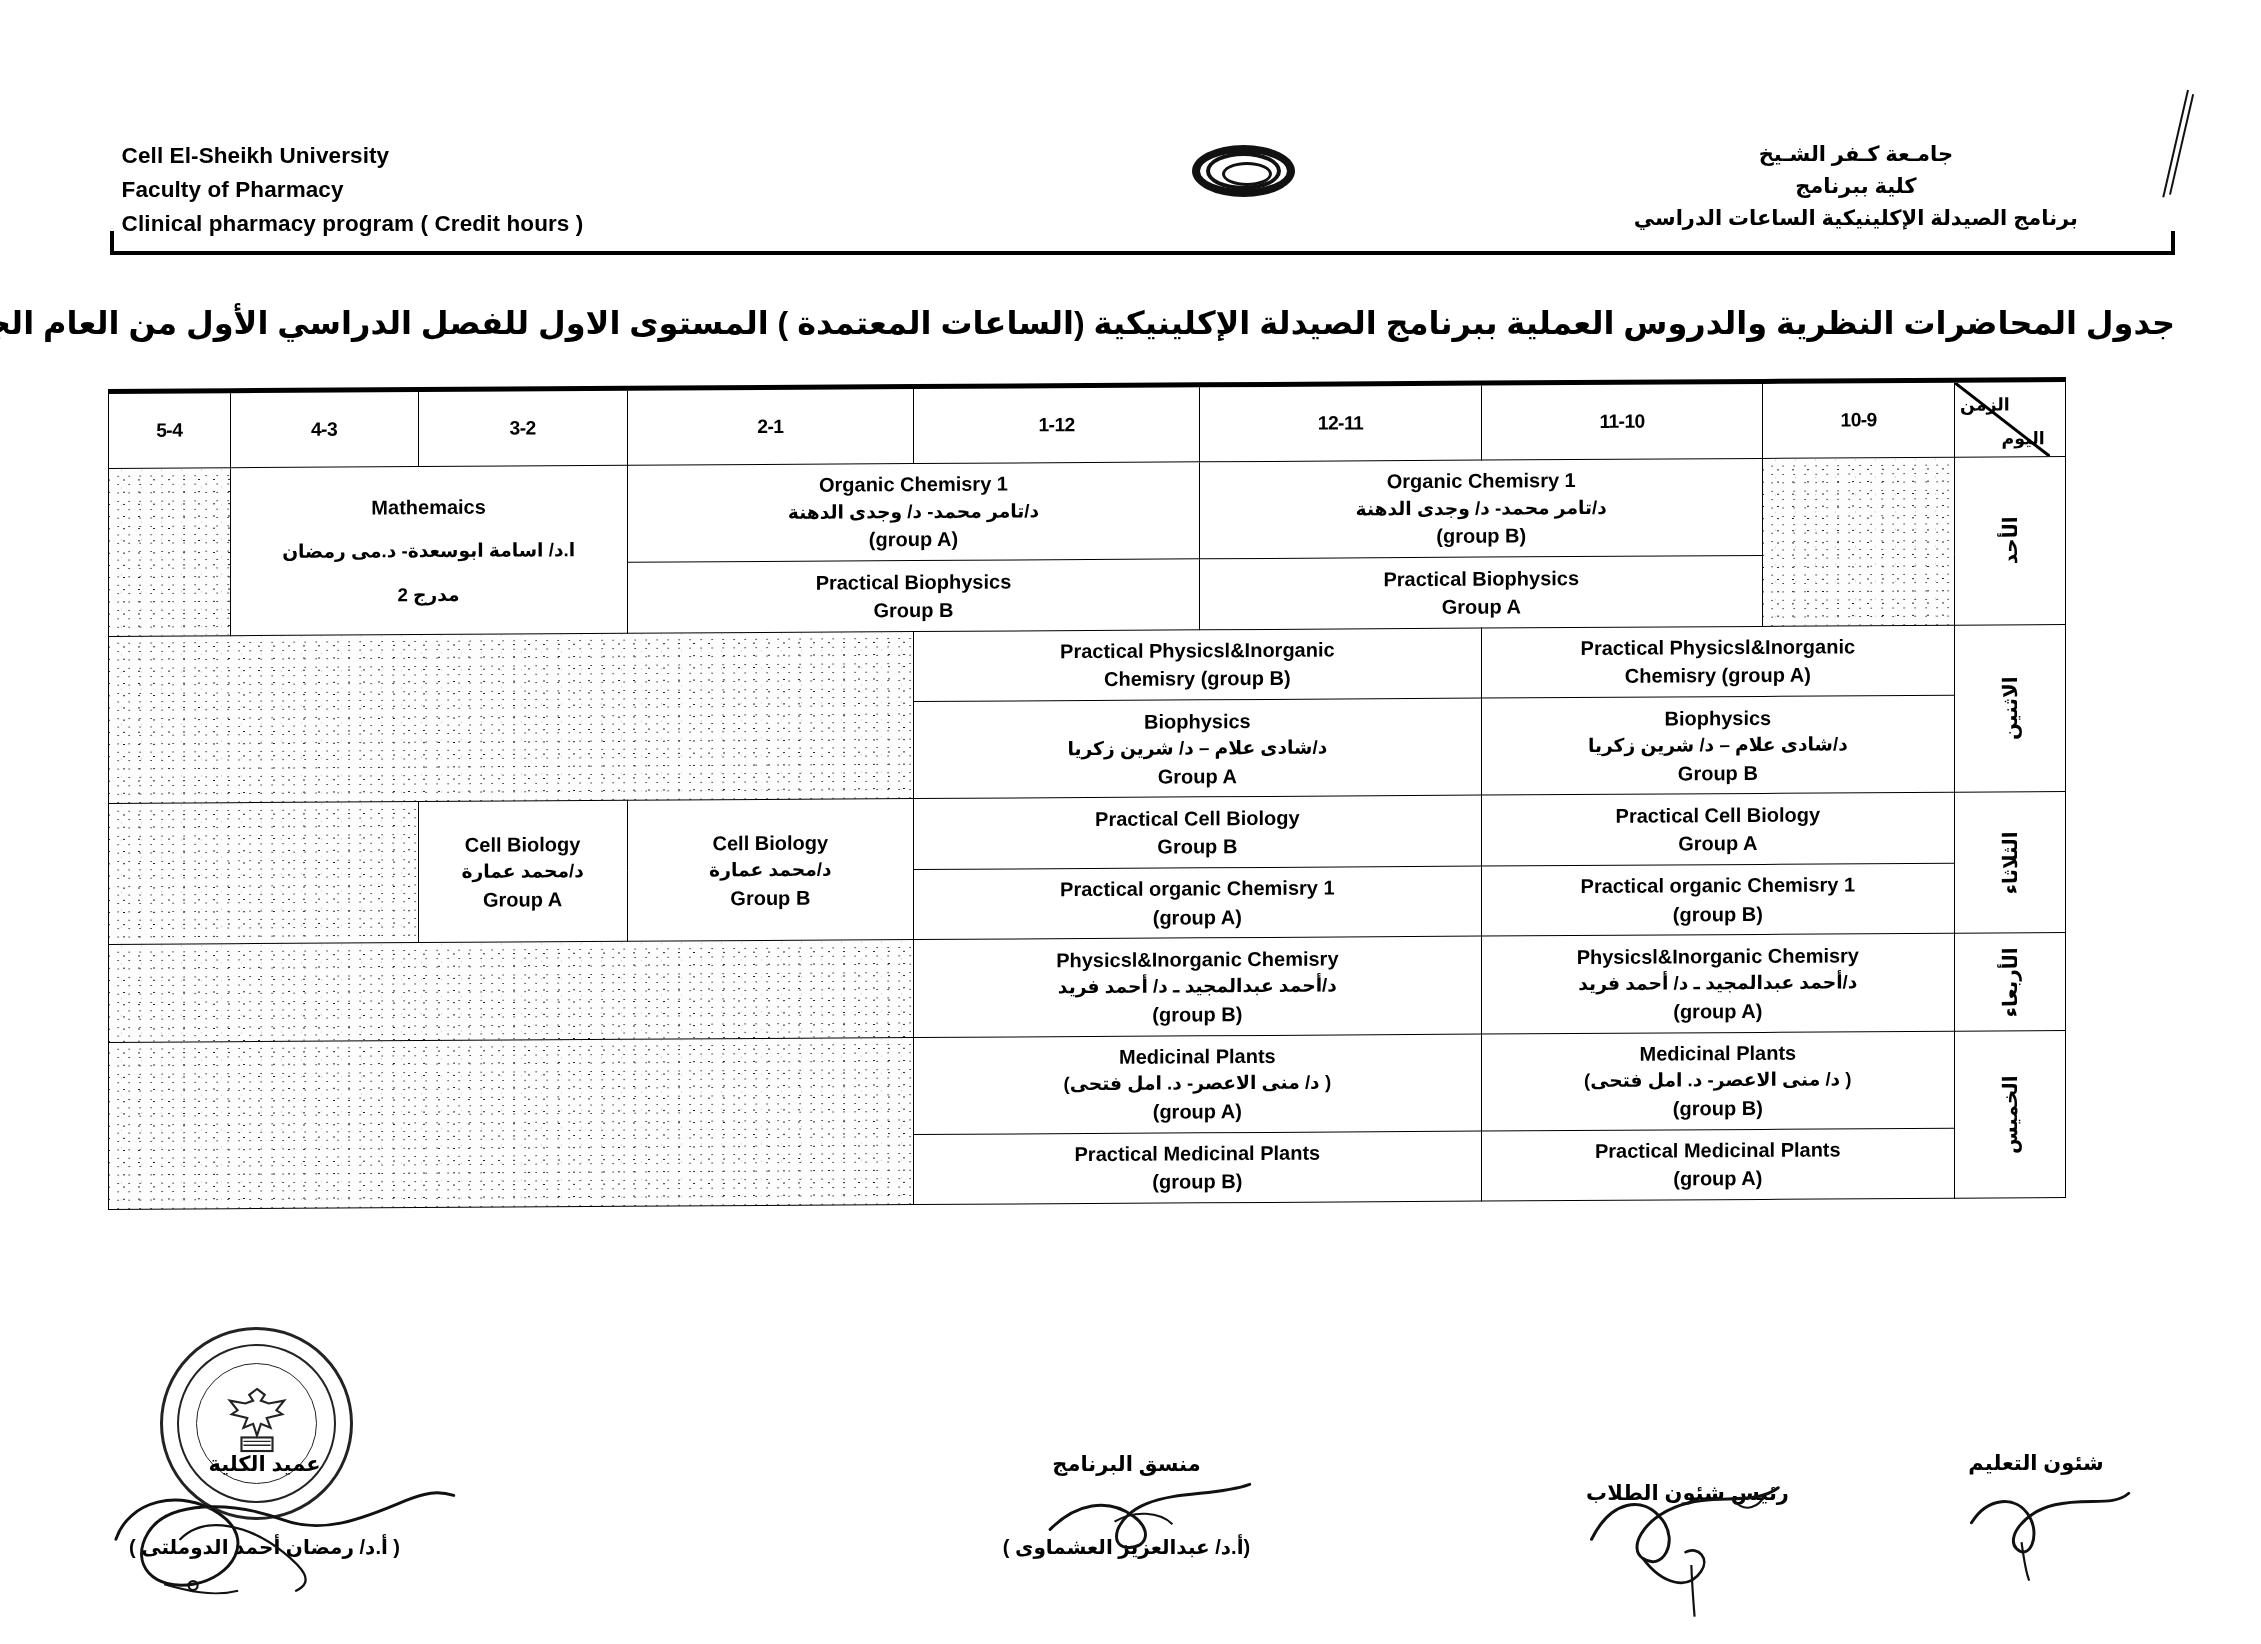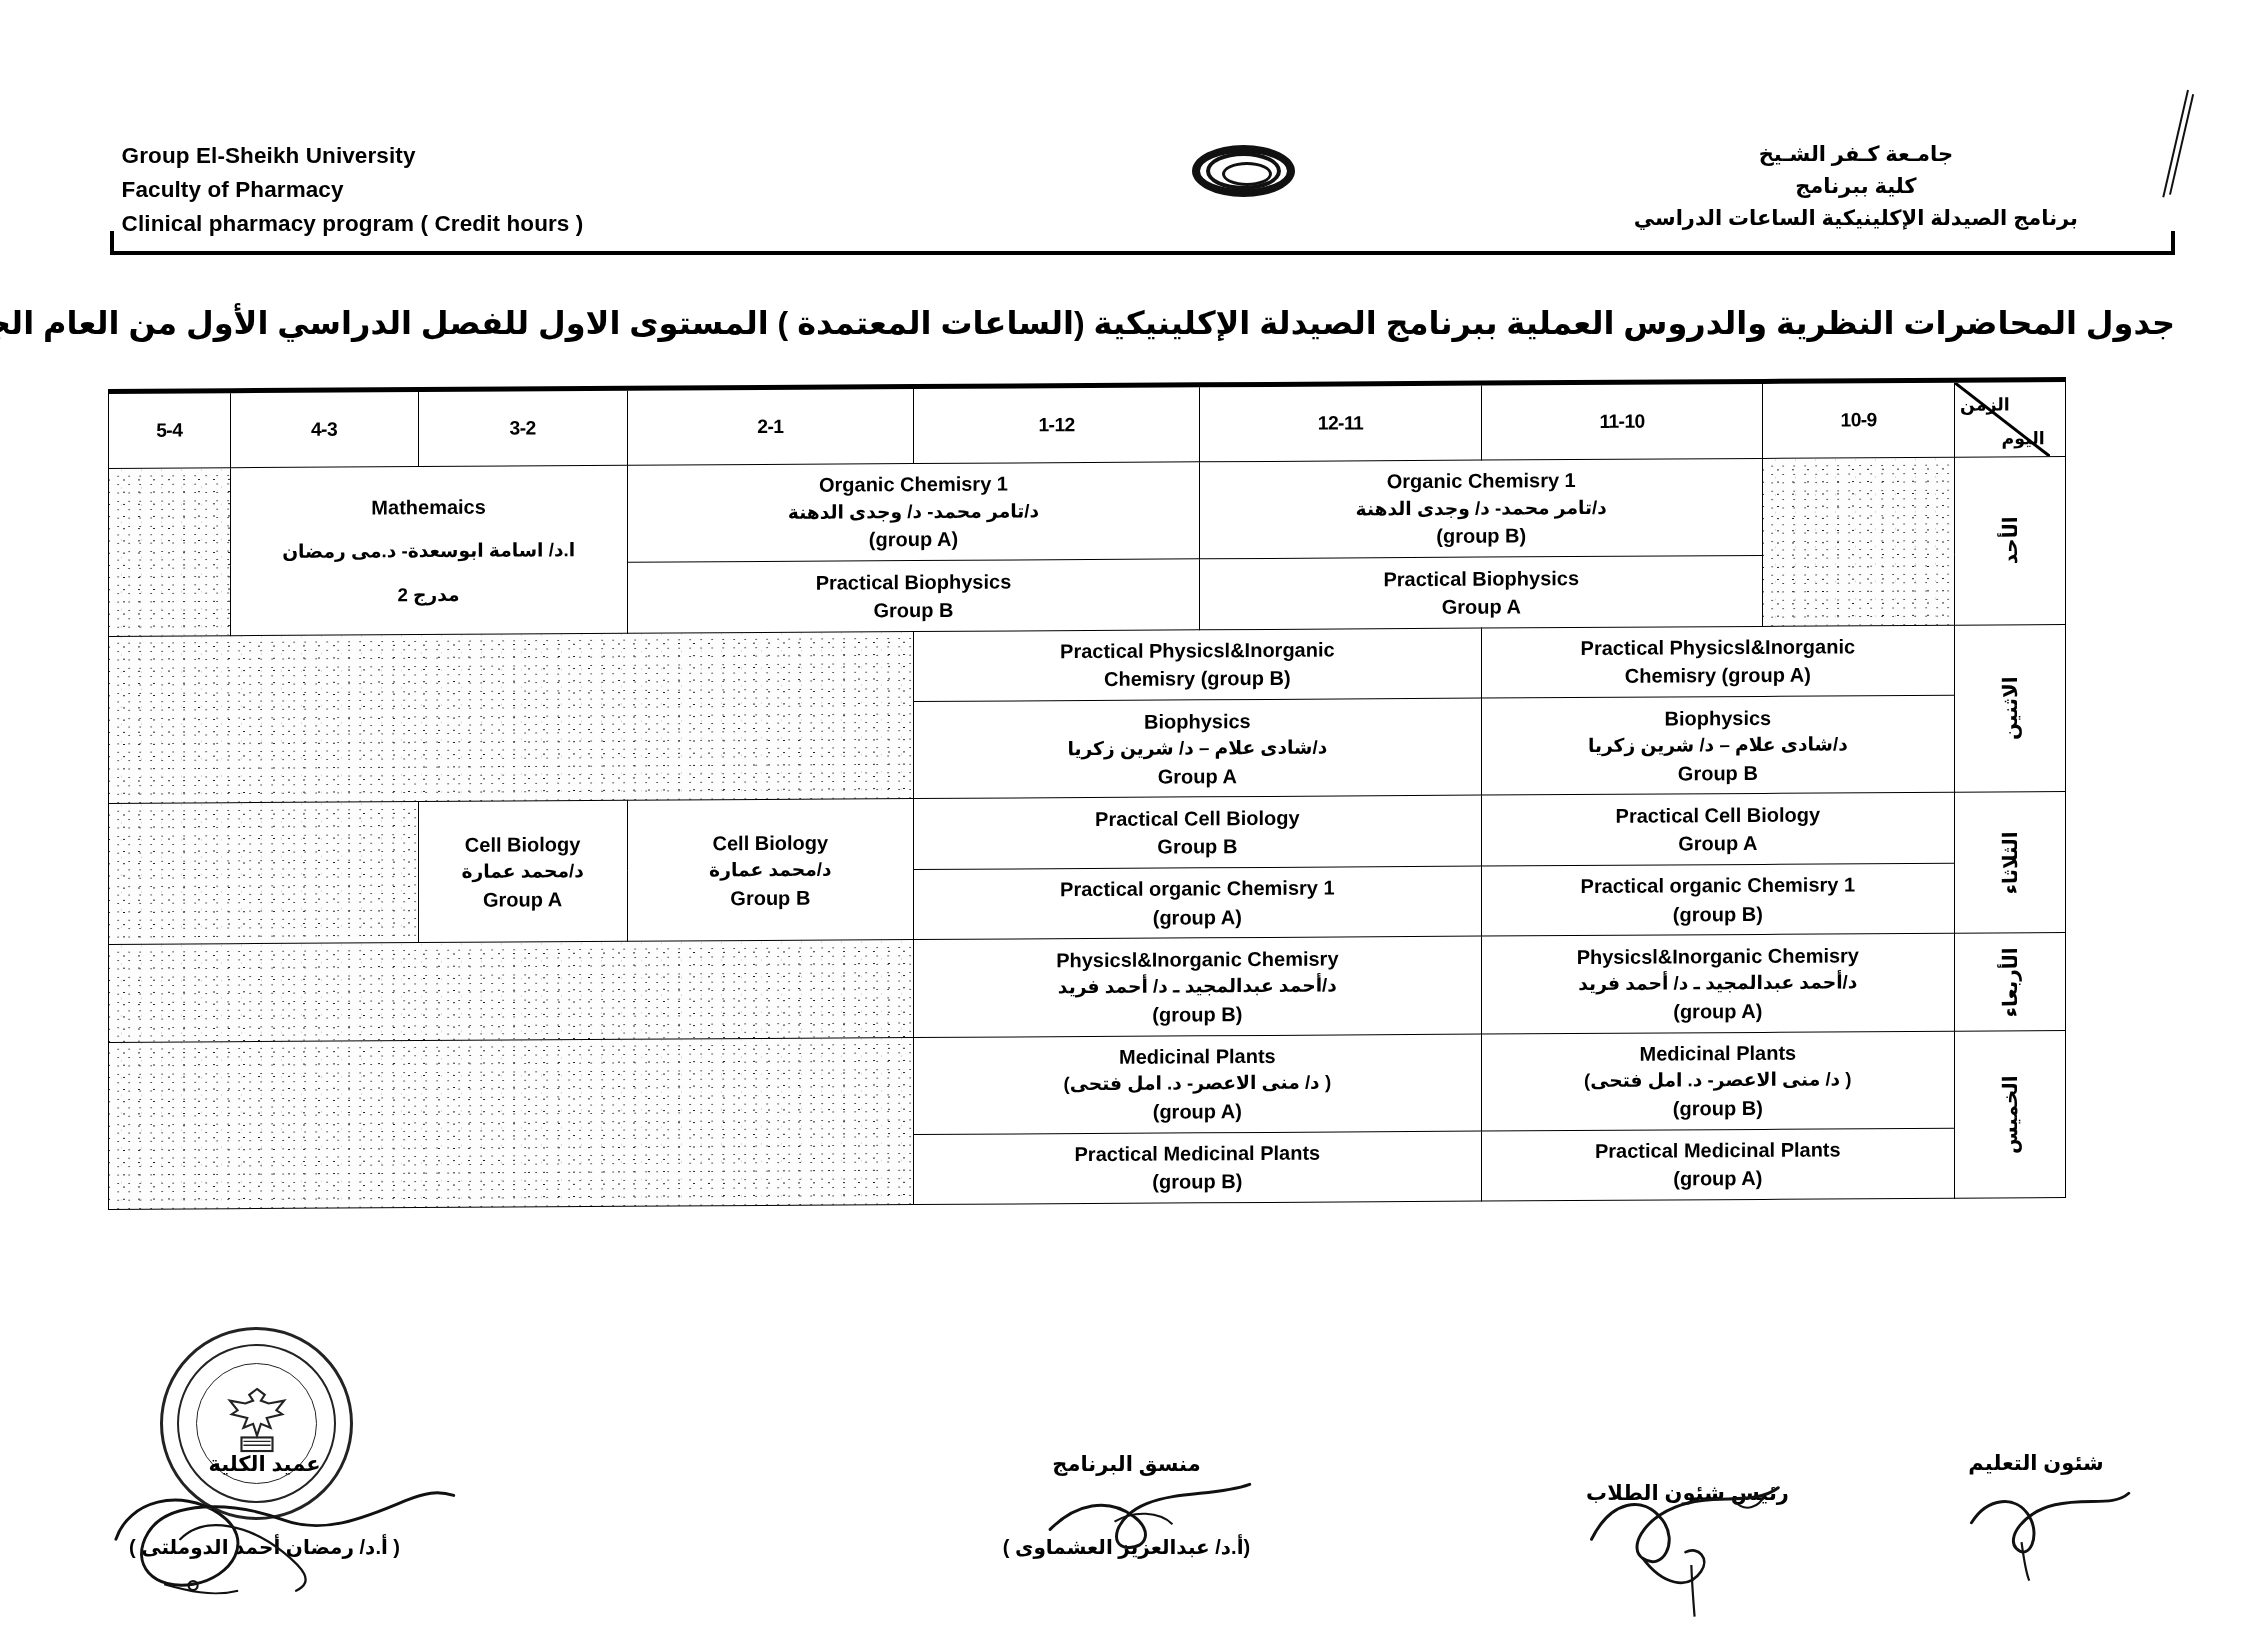--- a/index.html
+++ b/index.html
@@ -94,21 +94,21 @@
   .stamp .ring3{position:absolute;left:36px;top:36px;right:36px;bottom:36px;border:1.9px solid #111;border-radius:50%;}
   .stamp .eagle{position:absolute;left:50%;top:48%;transform:translate(-50%,-50%);width:97px;height:97px;}
 </style>
 </head>
 <body>
 
 <div class="page">
 
   <div class="topband">
     <div class="en-head">
-      <div>Group El-Sheikh University</div>
+      <div>Cell El-Sheikh University</div>
       <div>Faculty of Pharmacy</div>
       <div>Clinical pharmacy program ( Credit hours )</div>
     </div>
     <div class="ar-head">
       <div>جامـعة كـفر الشـيخ</div>
       <div>كلية ببرنامج</div>
       <div>برنامج الصيدلة الإكلينيكية الساعات الدراسي</div>
     </div>
     <div class="ruleline"></div>
     <div class="leftedge"></div>

